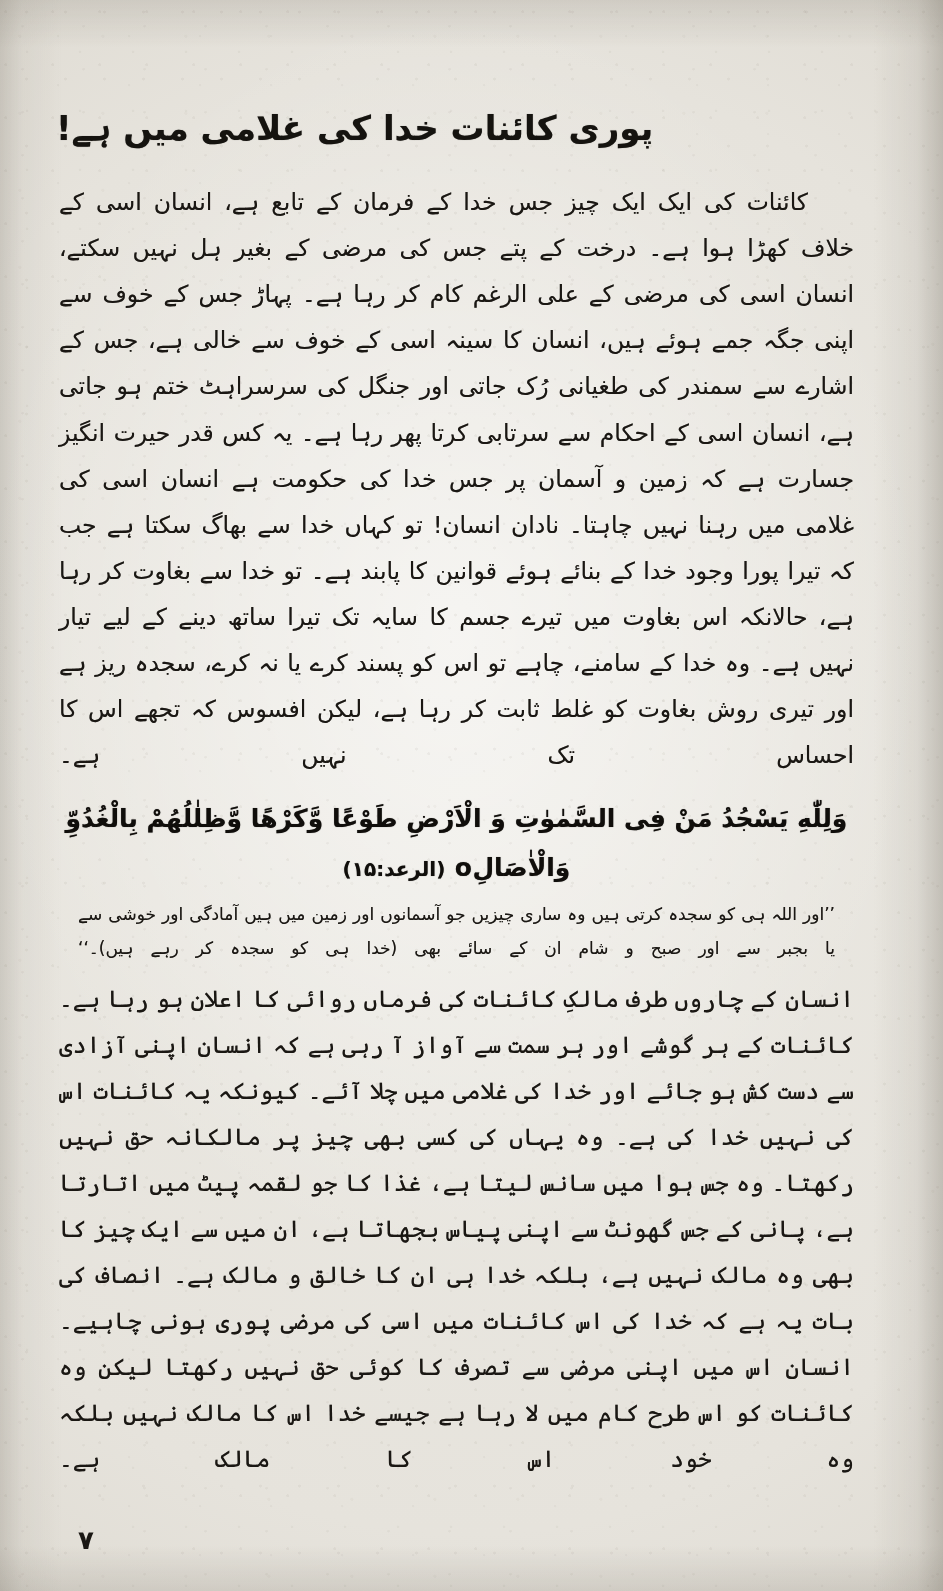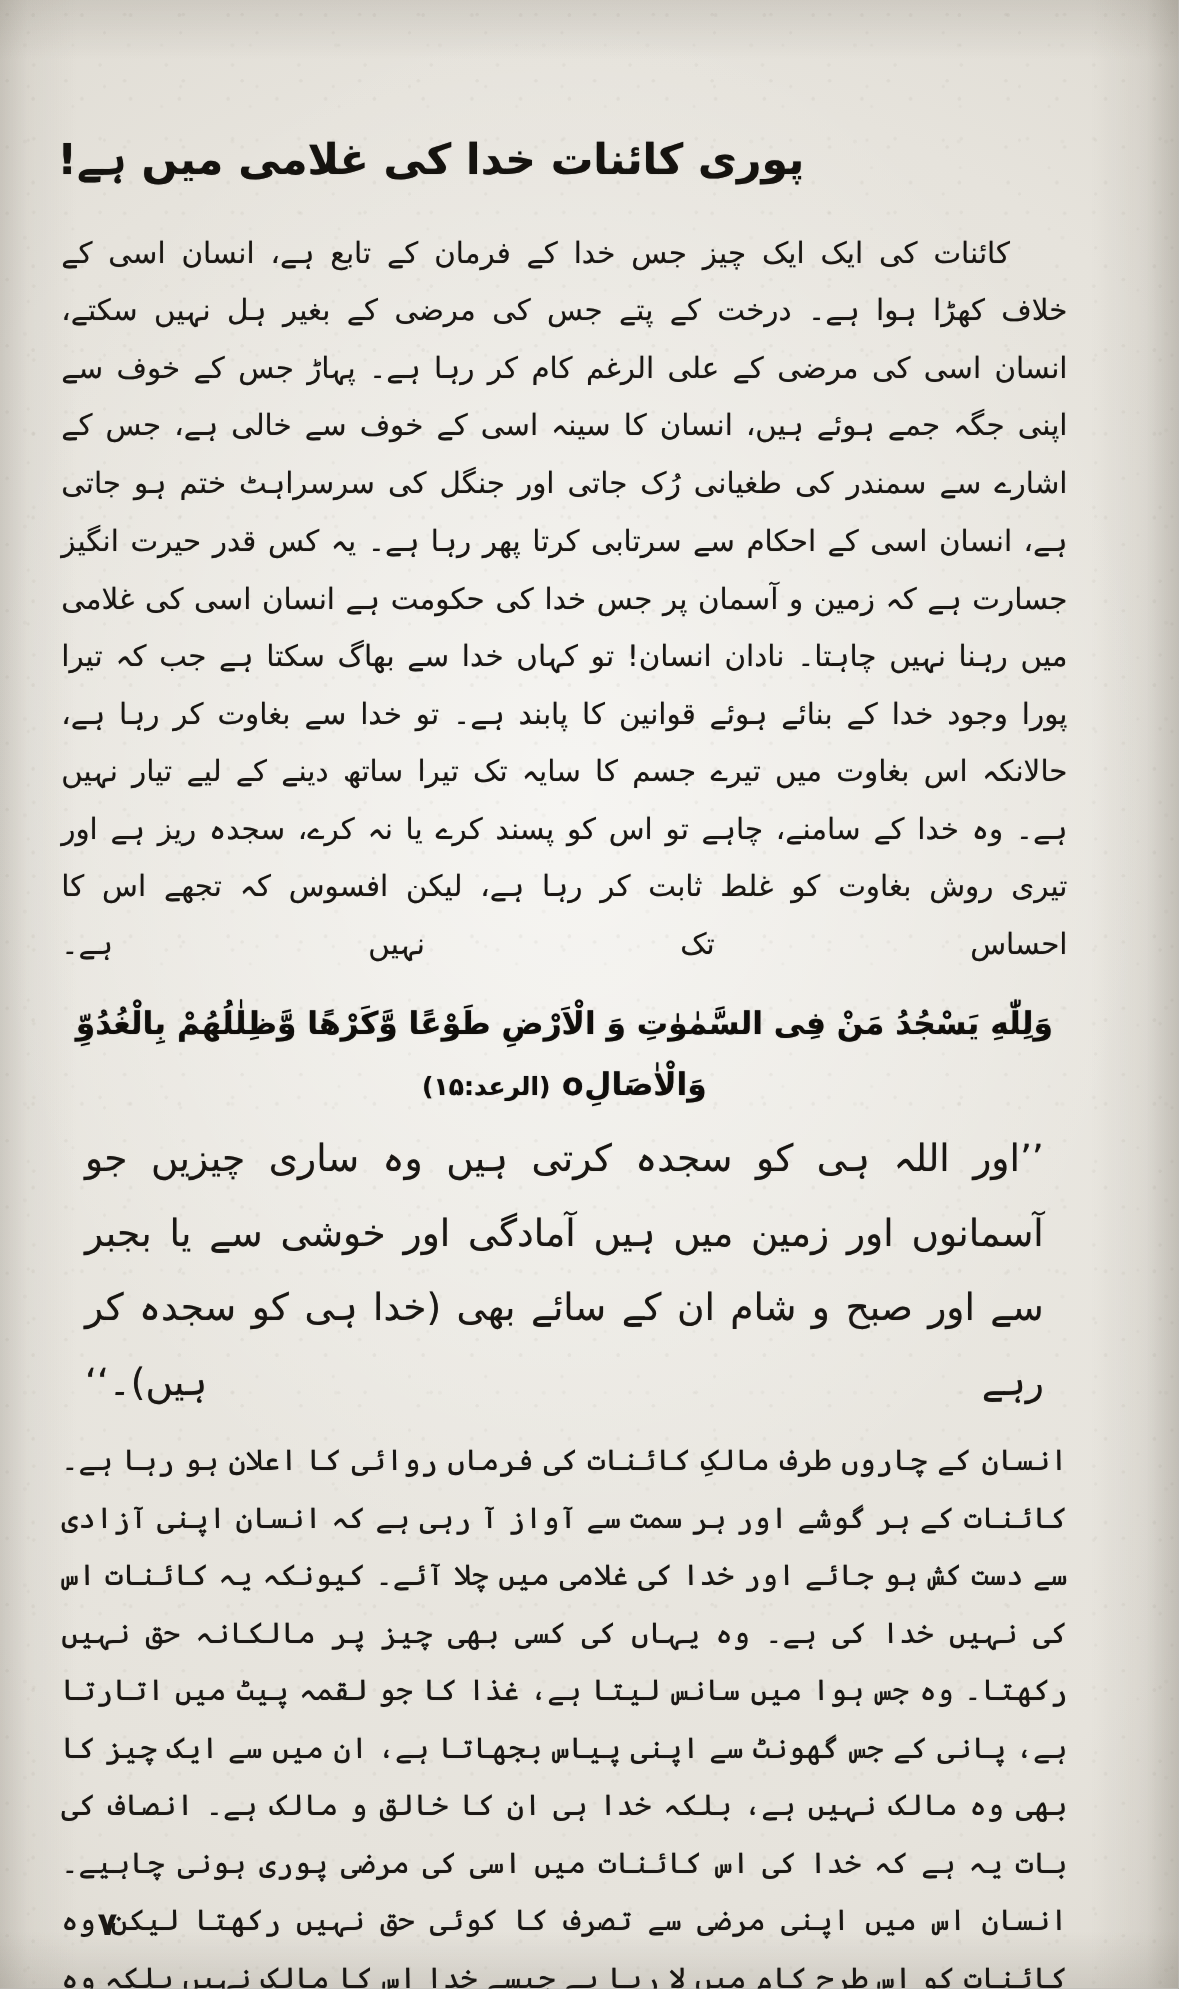--- a/index.html
+++ b/index.html
@@ -41,21 +41,21 @@
       linear-gradient(to left,  rgba(120,114,104,0.30) 0px, rgba(120,114,104,0.10) 26px, rgba(0,0,0,0) 70px),
       linear-gradient(to right, rgba(120,114,104,0.22) 0px, rgba(120,114,104,0.07) 22px, rgba(0,0,0,0) 62px),
       linear-gradient(to bottom,rgba(120,114,104,0.16) 0px, rgba(0,0,0,0) 48px),
       linear-gradient(to top,   rgba(120,114,104,0.16) 0px, rgba(0,0,0,0) 46px);
     mix-blend-mode: multiply;
   }
 
   .content {
     position: relative;
     z-index: 2;
-    padding: 0 72px 0 32px;
+    padding: 0 72px 0 42px;
     box-sizing: border-box;
     height: 100%;
   }
 
   .page-title {
     margin: 0;
     padding-top: 104px;
     text-align: left;
     direction: rtl;
     font-family: "DejaVu Sans", "Liberation Sans", sans-serif;
@@ -103,21 +103,21 @@
     font-size: 20px;
     font-weight: 700;
     letter-spacing: 0;
   }
 
   .translation {
     direction: rtl;
     text-align: justify;
     text-align-last: justify;
     font-family: "DejaVu Sans", "Liberation Sans", sans-serif;
-    font-size: 30px;
+    font-size: 17px;
     line-height: 1.98;
     color: #1a1713;
     margin: 6px 0 0 0;
     padding: 0 36px;
     text-shadow: 0 0 0.55px rgba(26,23,19,0.5);
   }
 
   .para-2 {
     margin-top: 10px;
     text-indent: 0;

